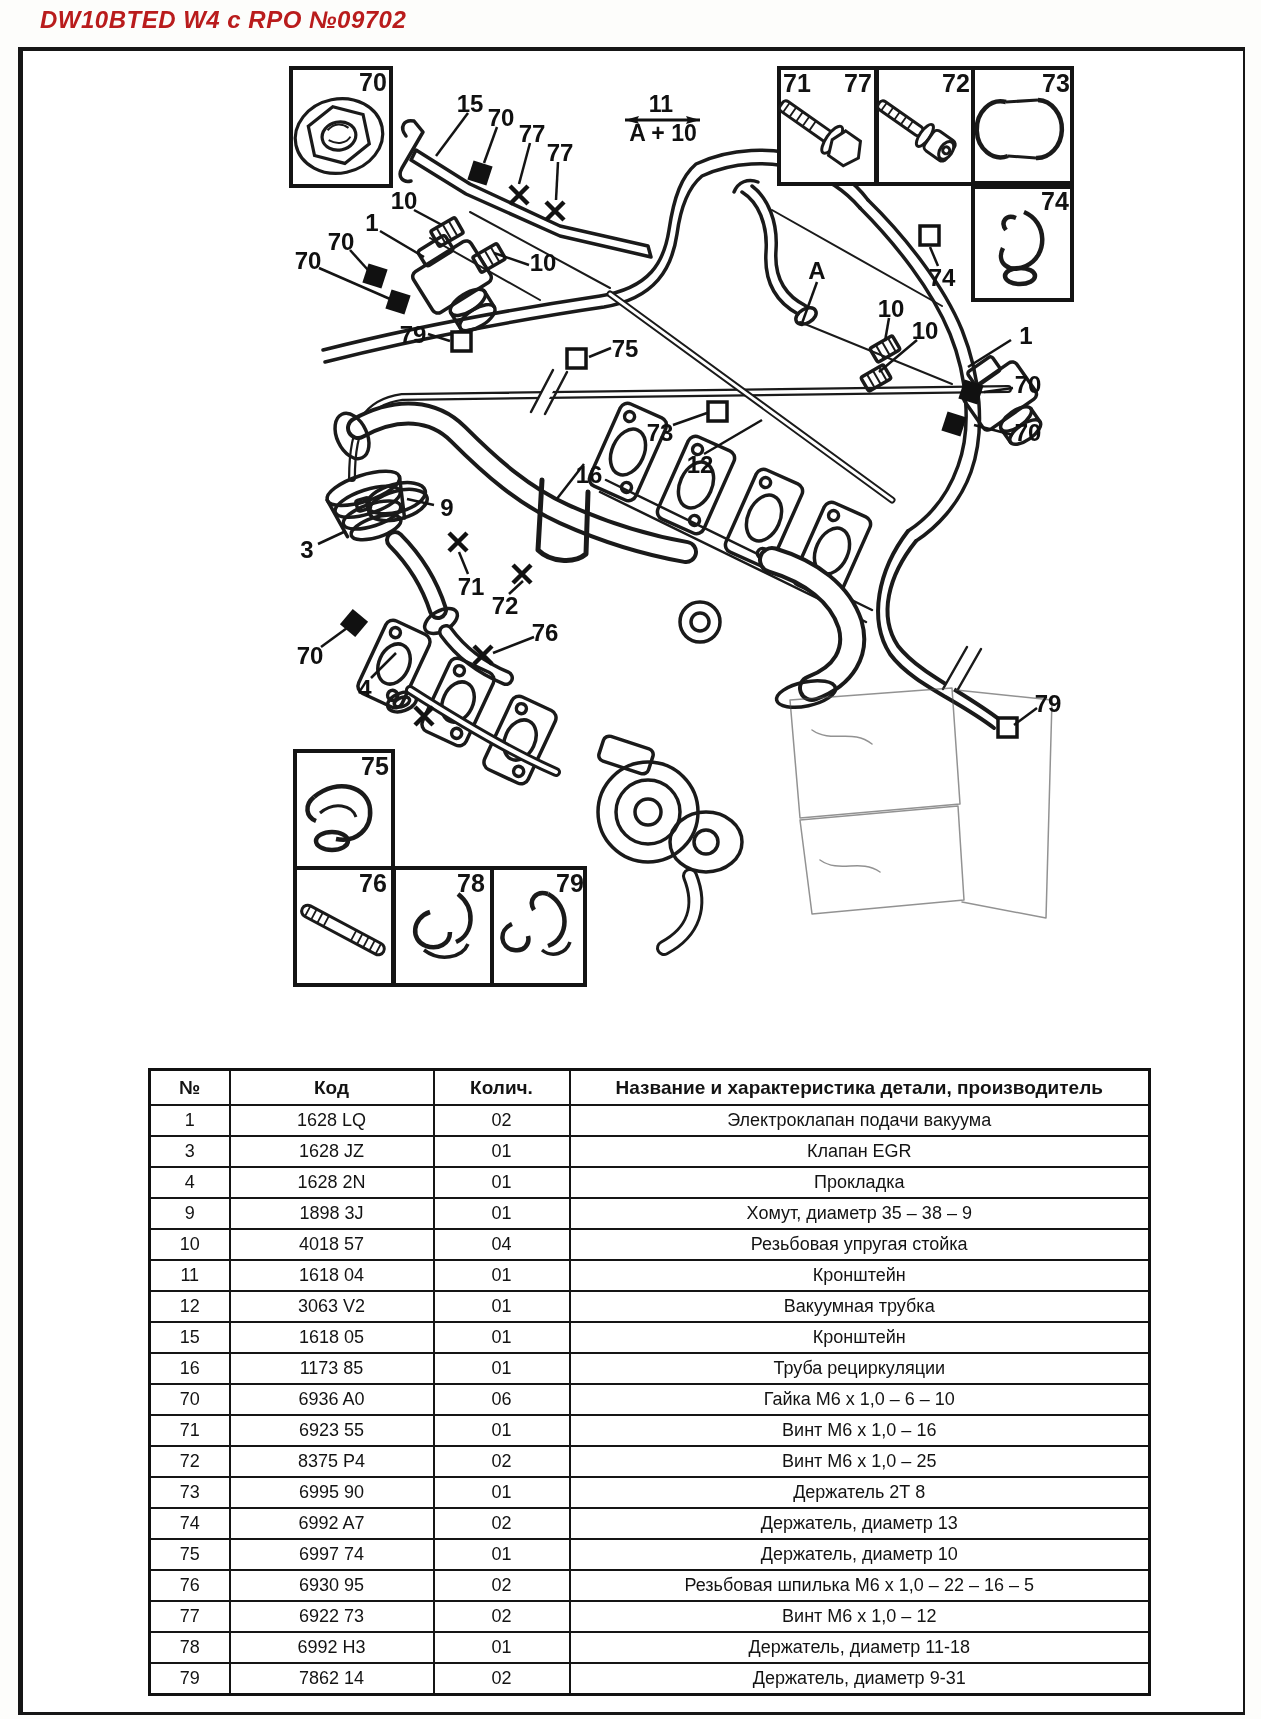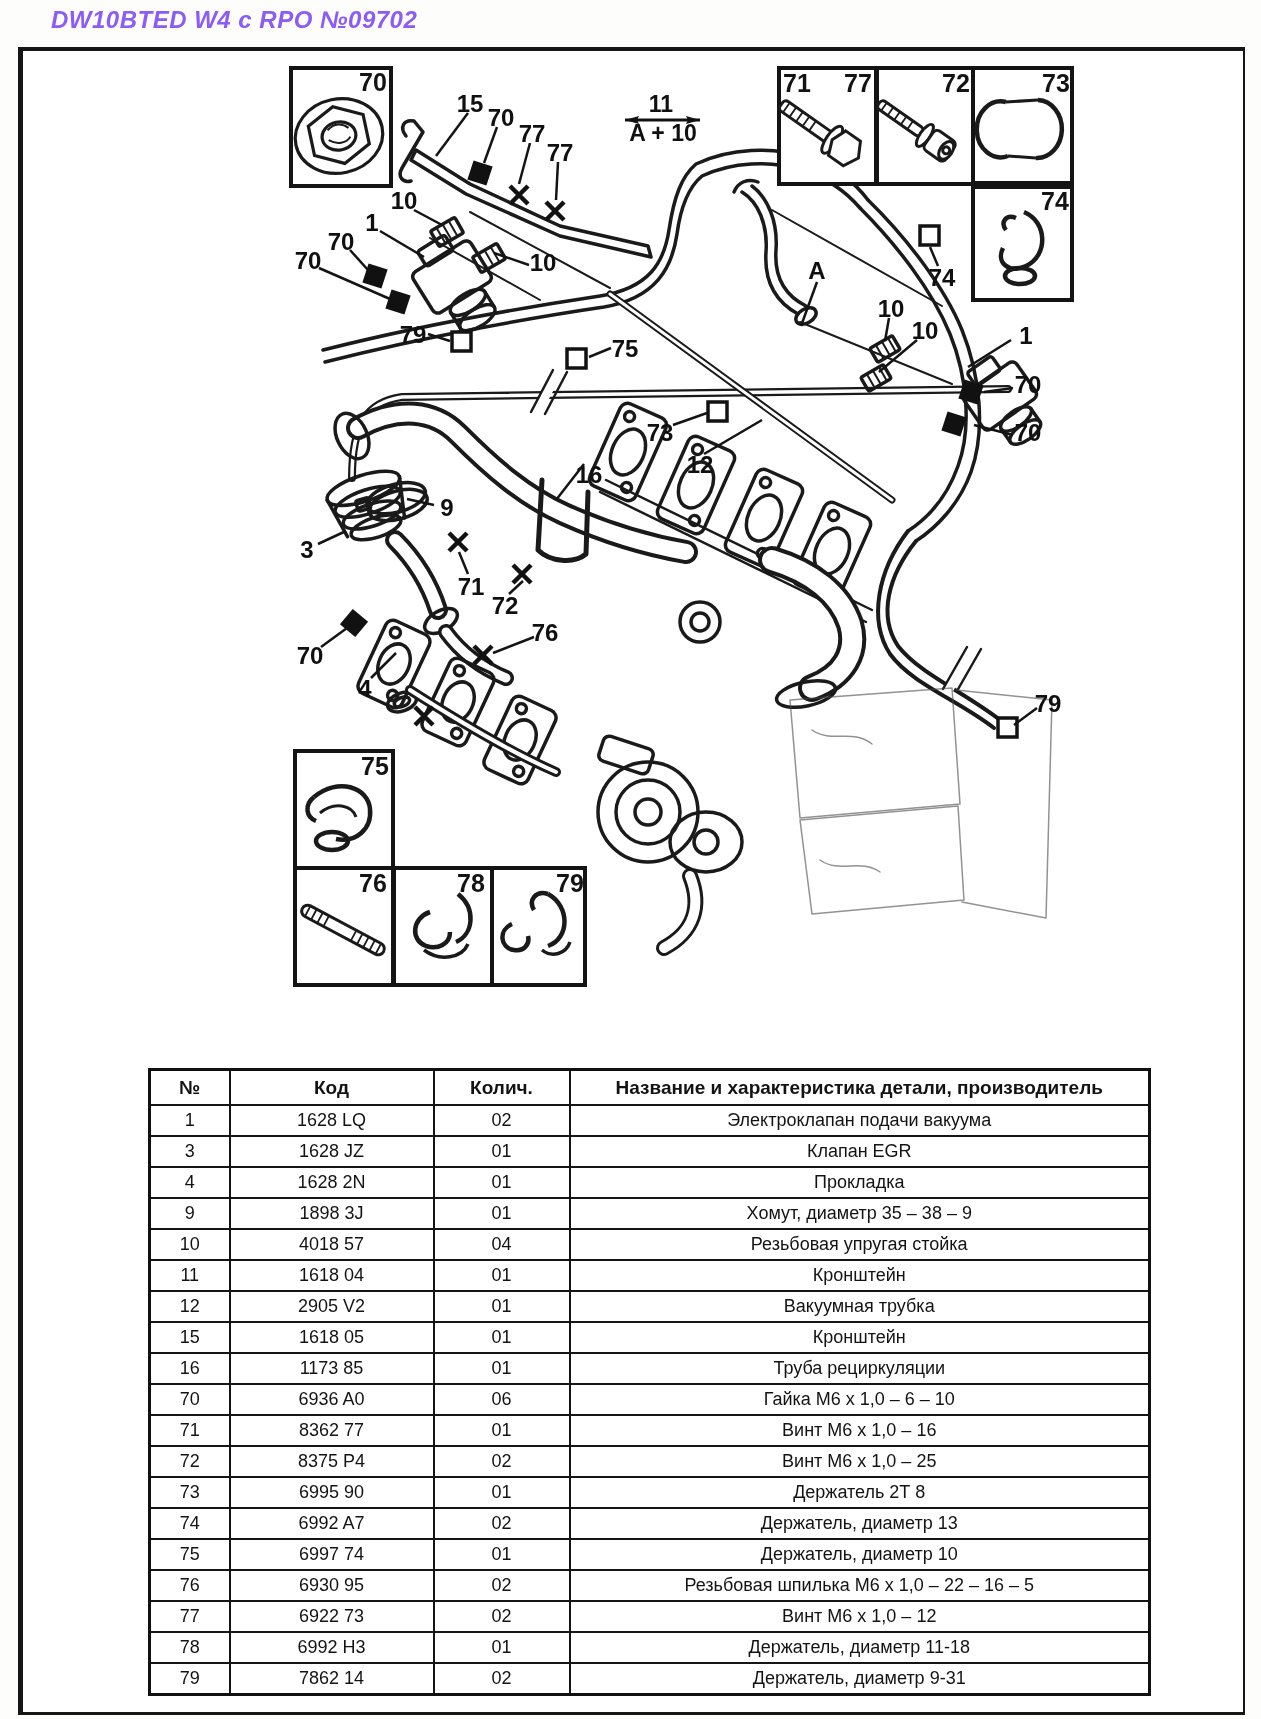--- a/index.html
+++ b/index.html
@@ -1,23 +1,23 @@
 <!DOCTYPE html>
 <html><head>
 <meta charset="utf-8">
 <style>
   html,body{margin:0;padding:0;}
   body{
     width:1261px;height:1719px;position:relative;background:#fdfdfb;
     font-family:"Liberation Sans",sans-serif;color:#141414;overflow:hidden;
   }
   .page-title{
-    position:absolute;left:51px;top:6px;
+    position:absolute;left:40px;top:6px;
     font-size:24px;font-weight:bold;font-style:italic;letter-spacing:.5px;
-    color:#8b5cf6;
+    color:#b91c1c;
   }
   .frame{
     position:absolute;left:18px;top:47px;width:1227px;height:1668px;
     box-sizing:border-box;
     border-left:5px solid #161616;border-top:4px solid #161616;
     border-right:2px solid #161616;border-bottom:3px solid #161616;
     background:#fff;
   }
   svg#diagram{position:absolute;left:0;top:0;}
   .inset{stroke:#141414;stroke-width:4;fill:#fff;}
@@ -459,21 +459,21 @@
 
   <tr>
     <td>11</td>
     <td>1618 04</td>
     <td>01</td>
     <td>Кронштейн</td>
   </tr>
 
   <tr>
     <td>12</td>
-    <td>2905 V2</td>
+    <td>3063 V2</td>
     <td>01</td>
     <td>Вакуумная трубка</td>
   </tr>
 
   <tr>
     <td>15</td>
     <td>1618 05</td>
     <td>01</td>
     <td>Кронштейн</td>
   </tr>
@@ -487,21 +487,21 @@
 
   <tr>
     <td>70</td>
     <td>6936 A0</td>
     <td>06</td>
     <td>Гайка М6 х 1,0 – 6 – 10</td>
   </tr>
 
   <tr>
     <td>71</td>
-    <td>8362 77</td>
+    <td>6923 55</td>
     <td>01</td>
     <td>Винт М6 х 1,0 – 16</td>
   </tr>
 
   <tr>
     <td>72</td>
     <td>8375 P4</td>
     <td>02</td>
     <td>Винт М6 х 1,0 – 25</td>
   </tr>

